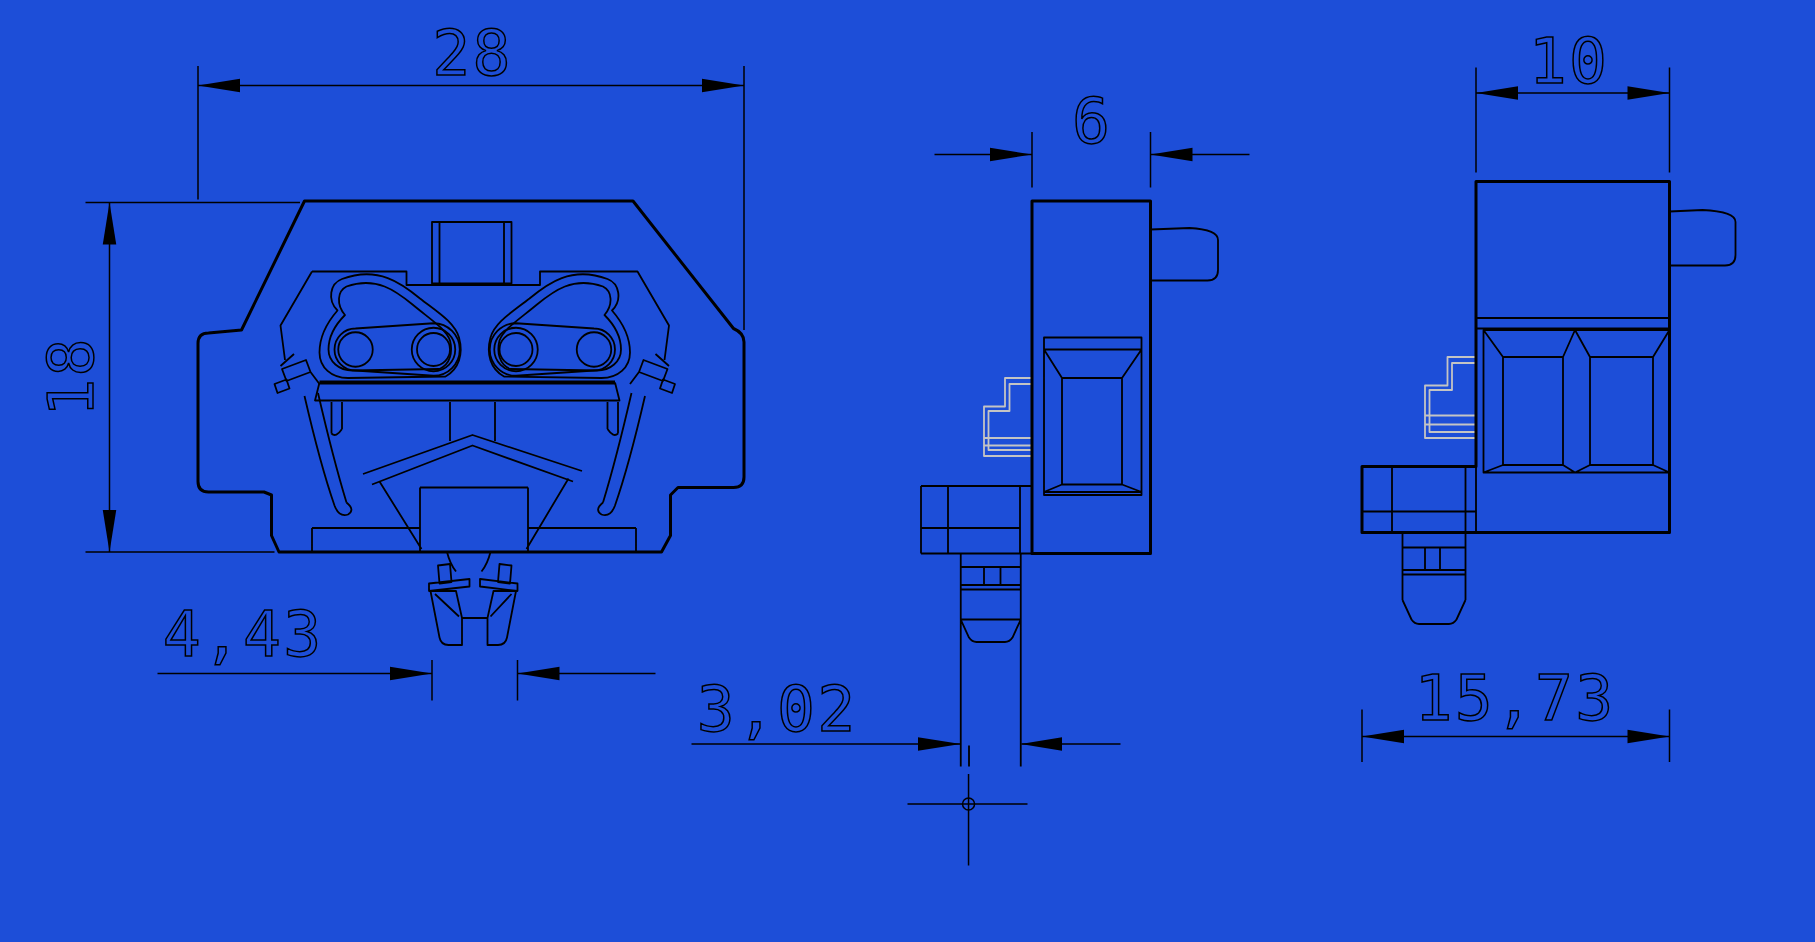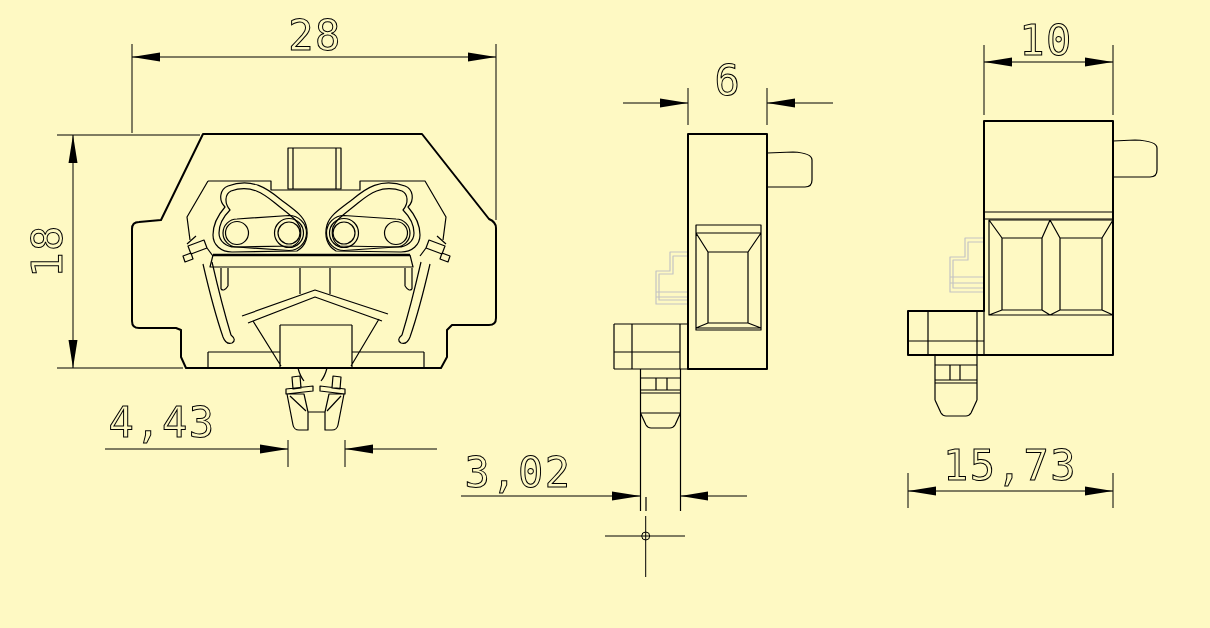--- a/index.html
+++ b/index.html
@@ -1,16 +1,16 @@
 <!DOCTYPE html>
 <html><head>
 <meta charset="utf-8">
 <style>
   html,body{margin:0;padding:0;background:#ffffff;}
-  .stage{position:relative;width:1210px;height:628px;background:#fef9c3;overflow:hidden;
+  .stage{position:relative;width:1210px;height:628px;background:#1d4ed8;overflow:hidden;
          font-family:"DejaVu Sans Mono", monospace;}
   svg{position:absolute;left:0;top:0;}
   .outline{fill:none;stroke:#000;stroke-width:2;stroke-linejoin:round;}
   .detail{fill:none;stroke:#000;stroke-width:1.2;stroke-linejoin:round;}
   .thin{fill:none;stroke:#000;stroke-width:1;}
   .thick{fill:none;stroke:#000;stroke-width:2.6;}
   .ghost{fill:none;stroke:#c4c4c4;stroke-width:1.2;stroke-linejoin:round;}
   .dimline{fill:none;stroke:#000;stroke-width:1;}
   .arrow{fill:#000;stroke:none;}
   .dimtext{font-family:"DejaVu Sans Mono", monospace;font-size:42px;letter-spacing:1.5px;

